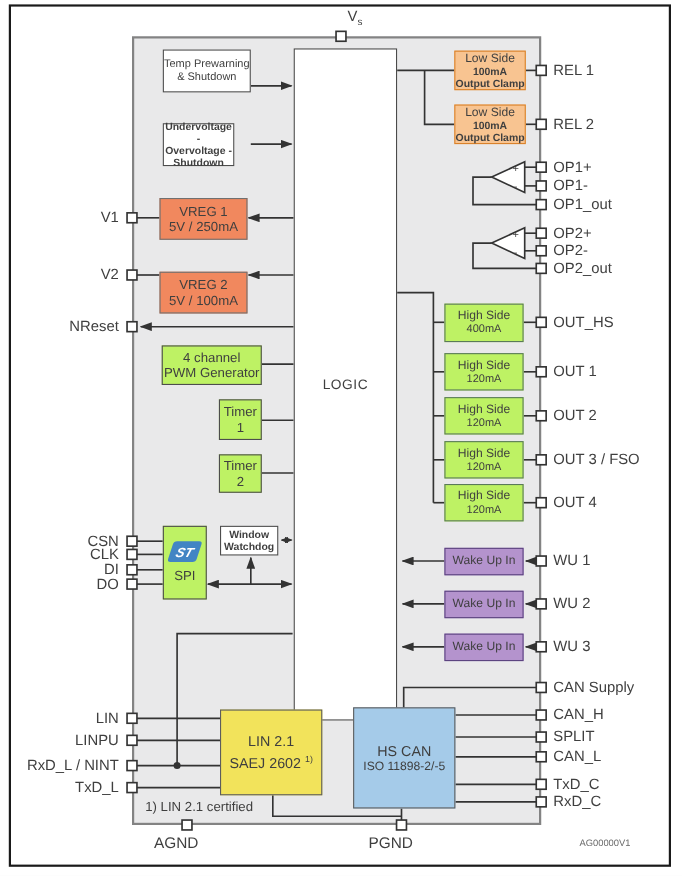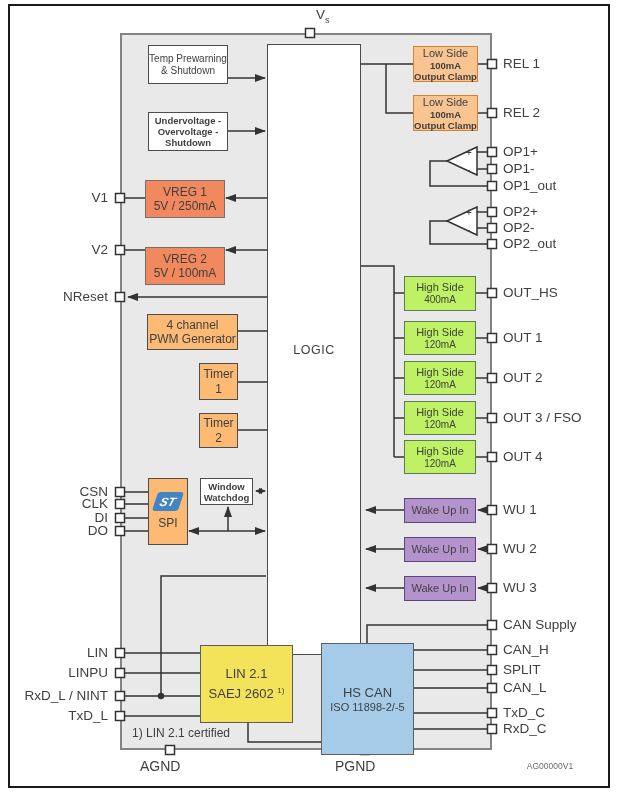--- a/index.html
+++ b/index.html
@@ -8,21 +8,21 @@
   #mainbox{position:absolute;left:120px;top:33px;width:372px;height:717px;background:#e9e9ea;border:2px solid #838383;box-sizing:border-box;}
   svg#wires{position:absolute;left:0;top:0;pointer-events:none;}
   .box{position:absolute;box-sizing:border-box;display:flex;flex-direction:column;align-items:center;justify-content:center;text-align:center;color:#3f3f3f;}
   .white{background:#ffffff;border:1.2px solid #4d4d4d;}
   .orange{background:#f1885e;border:1.2px solid #707070;}
   .lorange{background:#f8c491;border:1.2px solid #d9822b;}
   .green{background:#bef264;border:1.2px solid #5a7a5a;}
   .purple{background:#b493cd;border:1.2px solid #5c4480;}
   .yellow{background:#f2e35b;border:1.2px solid #5d5d5d;}
   .blue{background:#a5cbe9;border:1.2px solid #5d5d5d;}
-  .gray{background:#fdba74;border:1.2px solid #4d4d4d;}
+  .gray{background:#bef264;border:1.2px solid #4d4d4d;}
   .f95{font-size:9.5px;line-height:11px;font-weight:bold;}
   .f10{font-size:10px;line-height:12px;}
   .f11{font-size:11px;line-height:13px;}
   .f12{font-size:12px;line-height:14.5px;}
   .f13{font-size:13px;line-height:17px;}
   .pl{position:absolute;left:0;width:108px;text-align:right;font-size:13.5px;height:18px;line-height:18px;white-space:nowrap;}
   .pr{position:absolute;left:503px;font-size:13.5px;height:18px;line-height:18px;white-space:nowrap;}
   .gnd{position:absolute;font-size:14px;width:60px;}
   #logicbox{background:#fff;border:1.4px solid #4a4a4a;font-size:12.5px;letter-spacing:.5px;}
   #stlogo{width:26px;height:19px;background:#4285c4;border-radius:3px;transform:skewX(-18deg);display:flex;align-items:center;justify-content:center;color:#fff;font-weight:bold;font-style:italic;font-size:12px;margin-bottom:5px;}
@@ -158,21 +158,21 @@
     </g>
   </svg>
 
   <div class="box" id="logicbox" style="left:267px;top:44px;width:94px;height:611px">
     <span>LOGIC</span>
   </div>
   <div class="box white" style="left:148px;top:45px;width:80px;height:39px">
     <span class="f10">Temp Prewarning</span>
     <span class="f10">&amp; Shutdown</span>
   </div>
-  <div class="box white" style="left:148px;top:112px;width:80px;height:39px">
+  <div class="box white" style="left:148px;top:112px;width:65px;height:39px">
     <span class="f95">Undervoltage -</span>
     <span class="f95">Overvoltage -</span>
     <span class="f95">Shutdown</span>
   </div>
   <div class="box orange" style="left:145px;top:180px;width:80px;height:38px">
     <span class="f12">VREG 1</span>
     <span class="f12">5V / 250mA</span>
   </div>
   <div class="box orange" style="left:145px;top:247px;width:80px;height:38px">
     <span class="f12">VREG 2</span>
@@ -236,21 +236,21 @@
   <div class="box purple" style="left:404px;top:537px;width:72px;height:25px">
     <span class="f11">Wake Up In</span>
   </div>
   <div class="box purple" style="left:404px;top:576px;width:72px;height:25px">
     <span class="f11">Wake Up In</span>
   </div>
   <div class="box yellow" style="left:200px;top:645px;width:93px;height:78px">
     <span class="f13">LIN 2.1</span>
     <span class="f13"><span>SAEJ 2602</span>&nbsp;<sup>1)</sup></span>
   </div>
-  <div class="box blue" style="left:321px;top:643px;width:93px;height:112px">
+  <div class="box blue" style="left:321px;top:643px;width:93px;height:92px">
     <span class="f13">HS CAN</span>
     <span class="f11">ISO 11898-2/-5</span>
   </div>
 
   <div id="vslabel"><span>V</span><sub>s</sub></div>
   <div id="footnote">1) LIN 2.1 certified</div>
   <div class="gnd" style="left:140px;top:758px">AGND</div>
   <div class="gnd" style="left:335px;top:758px">PGND</div>
   <div id="figcode">AG00000V1</div>
 

